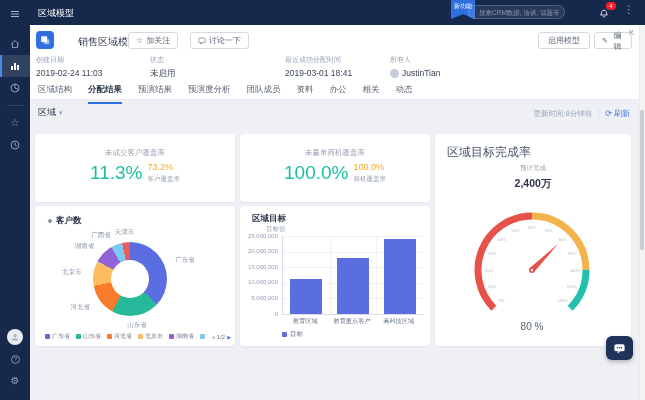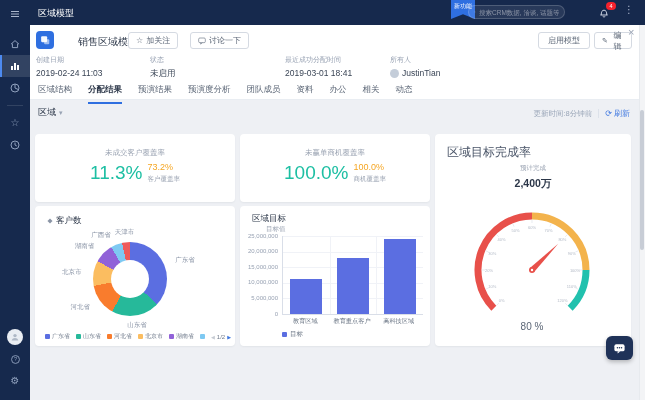--- a/index.html
+++ b/index.html
@@ -67,21 +67,21 @@
   
   .gauge-title{position:absolute;left:12px;top:10px;font-size:12px;color:#4a5568}
   .gauge-stats{position:absolute;left:10px;right:10px;top:30px;display:flex}
   .gauge-stat{flex:1;text-align:center}
   .gauge-stat + .gauge-stat{border-left:5px solid #22c55e}
   .gs-label{font-size:6.5px;color:#9aa3b2;margin-bottom:4px}
   .gs-value{font-size:10.5px;font-weight:bold;color:#2b3648}
   .gauge-wrap{position:absolute;left:7px;top:74px;width:180px;height:128px}
   
   .card-title-row{position:absolute;left:12px;top:9px;display:flex;align-items:center;gap:3px}
-  .card-title{font-size:8.5px;font-weight:normal;color:#2b3648}
+  .card-title{font-size:8.5px;font-weight:bold;color:#2b3648}
   .donut{position:absolute;left:58px;top:36px;width:74px;height:74px;border-radius:50%}
   .hole{position:absolute;left:50%;top:50%;width:38px;height:38px;margin:-19px 0 0 -19px;
         background:#fff;border-radius:50%}
   .donut-label{position:absolute;font-size:6.5px;color:#8a94a6;white-space:nowrap}
   .legend{position:absolute;left:10px;top:126px;display:flex;align-items:center;gap:6px}
   .legend-item{display:flex;align-items:center;gap:2px;font-size:6px;color:#707b8c}
   .legend-sq{width:5px;height:5px;border-radius:1px;display:inline-block}
   .pager{display:flex;align-items:center;gap:2px;font-size:6px;color:#707b8c}
   .pager .pl{color:#c5cad2;font-size:5px}
   .pager .pr{color:#3e77e0;font-size:5px}

